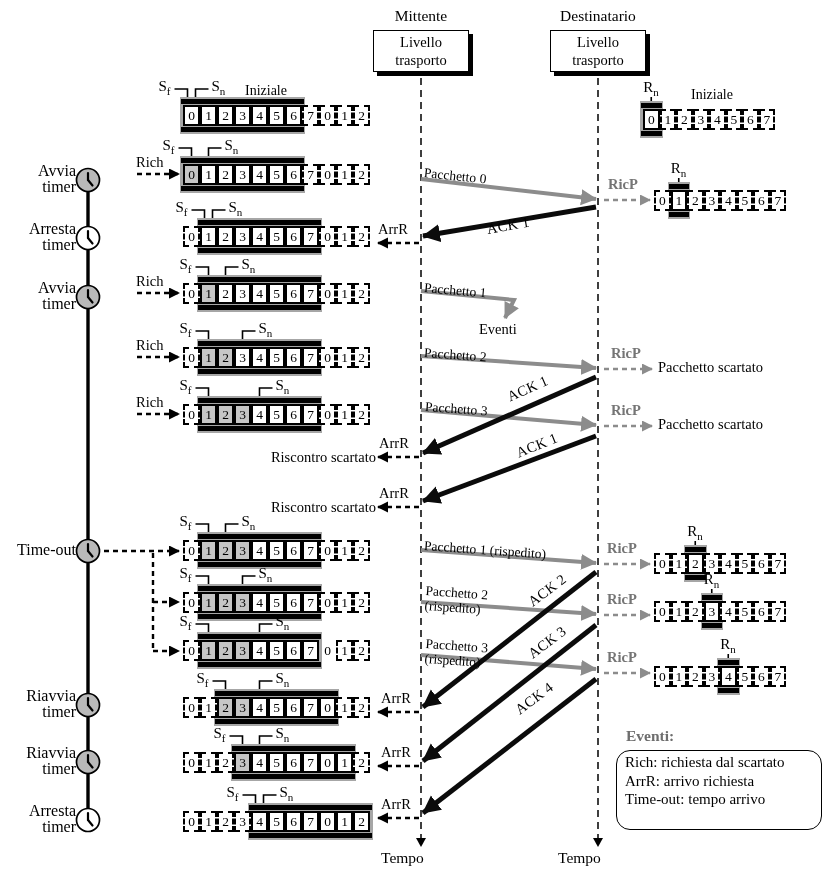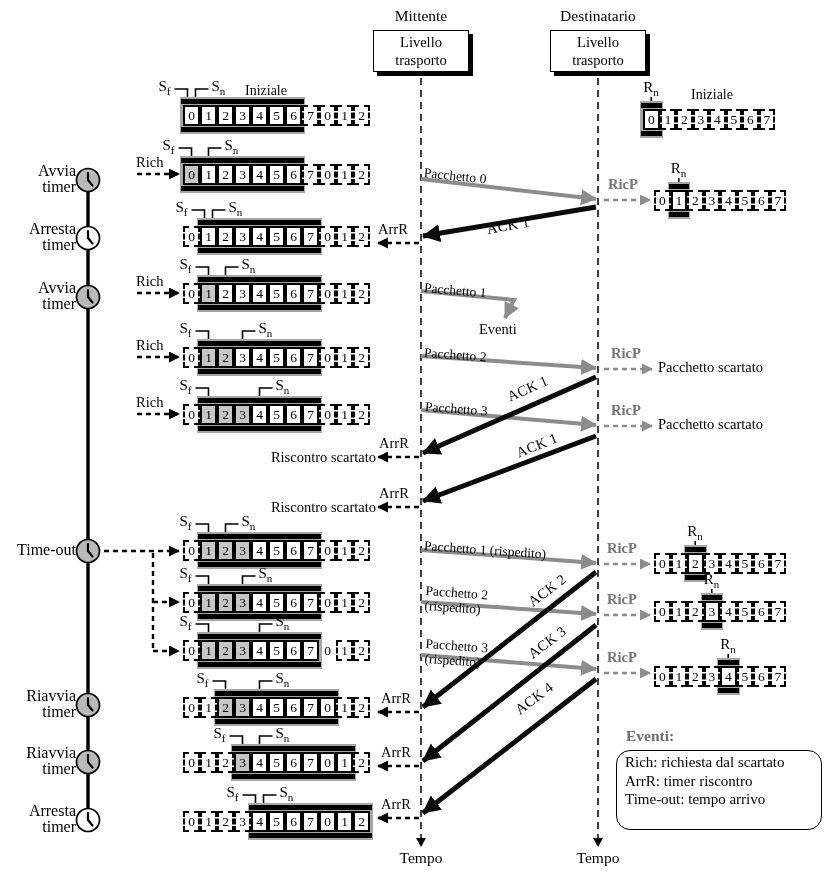--- a/index.html
+++ b/index.html
@@ -20,21 +20,21 @@
   .ack-label{font-size:14.5px;letter-spacing:.3px}
   .evt-text{position:absolute;font-size:14.5px;white-space:nowrap}
   .gray-bold{color:#757575;font-weight:bold}
   .note{position:absolute;font-size:14.5px;white-space:nowrap}
   .note.right-align{text-align:right}
   .timer-label{position:absolute;font-size:16px;text-align:right;white-space:pre-line;line-height:16.5px;width:73px;left:3px}
   .box{position:absolute;width:96px;height:42px;border:1.6px solid #000;background:#fff;
        box-shadow:4px 4px 0 #000;text-align:center;font-size:14.5px;line-height:18px;
        padding-top:2px;box-sizing:border-box}
   .head-title{position:absolute;width:140px;text-align:center;font-size:15.5px}
-  .tempo{position:absolute;width:80px;text-align:center;font-size:15.5px}
+  .tempo{position:absolute;width:80px;font-size:15.5px}
   .legend-heading{position:absolute;left:626px;top:727px;font-size:15.5px;font-weight:bold;color:#6e6e6e}
   .legend-box{position:absolute;left:616px;top:750px;width:206px;height:80px;border:1.7px solid #000;
               border-radius:14px;background:#fff;box-sizing:border-box;padding:2px 0 0 8px;
               font-size:15px;line-height:18.5px}
 </style>
 </head>
 <body>
 
 <div id="stage">
   <svg id="lines" width="833" height="882">
@@ -146,21 +146,21 @@
   <div class="head-title" style="left:528px;top:7px">Destinatario</div>
   <div class="box" style="left:373px;top:30px">Livello trasporto</div>
   <div class="box" style="left:550px;top:30px">Livello trasporto</div>
 
   <div class="tempo" style="left:381px;top:849px">Tempo</div>
   <div class="tempo" style="left:558px;top:849px">Tempo</div>
 
   <div class="legend-heading">Eventi:</div>
   <div class="legend-box" id="legendBox">
       <div><span>Rich</span><span>: richiesta dal scartato</span></div>
-      <div><span>ArrR</span><span>: timer riscontro</span></div>
+      <div><span>ArrR</span><span>: arrivo richiesta</span></div>
       <div><span>Time-out</span><span>: tempo arrivo</span></div>
     </div>
 <div class="timer-label" style="top: 162.5px;">Avvia
 timer</div>
     <div class="timer-label" style="top: 220.5px;">Arresta
 timer</div>
     <div class="timer-label" style="top: 279.5px;">Avvia
 timer</div>
     <div class="timer-label" style="top: 541.75px;">Time-out</div>
     <div class="timer-label" style="top: 687.5px;">Riavvia

